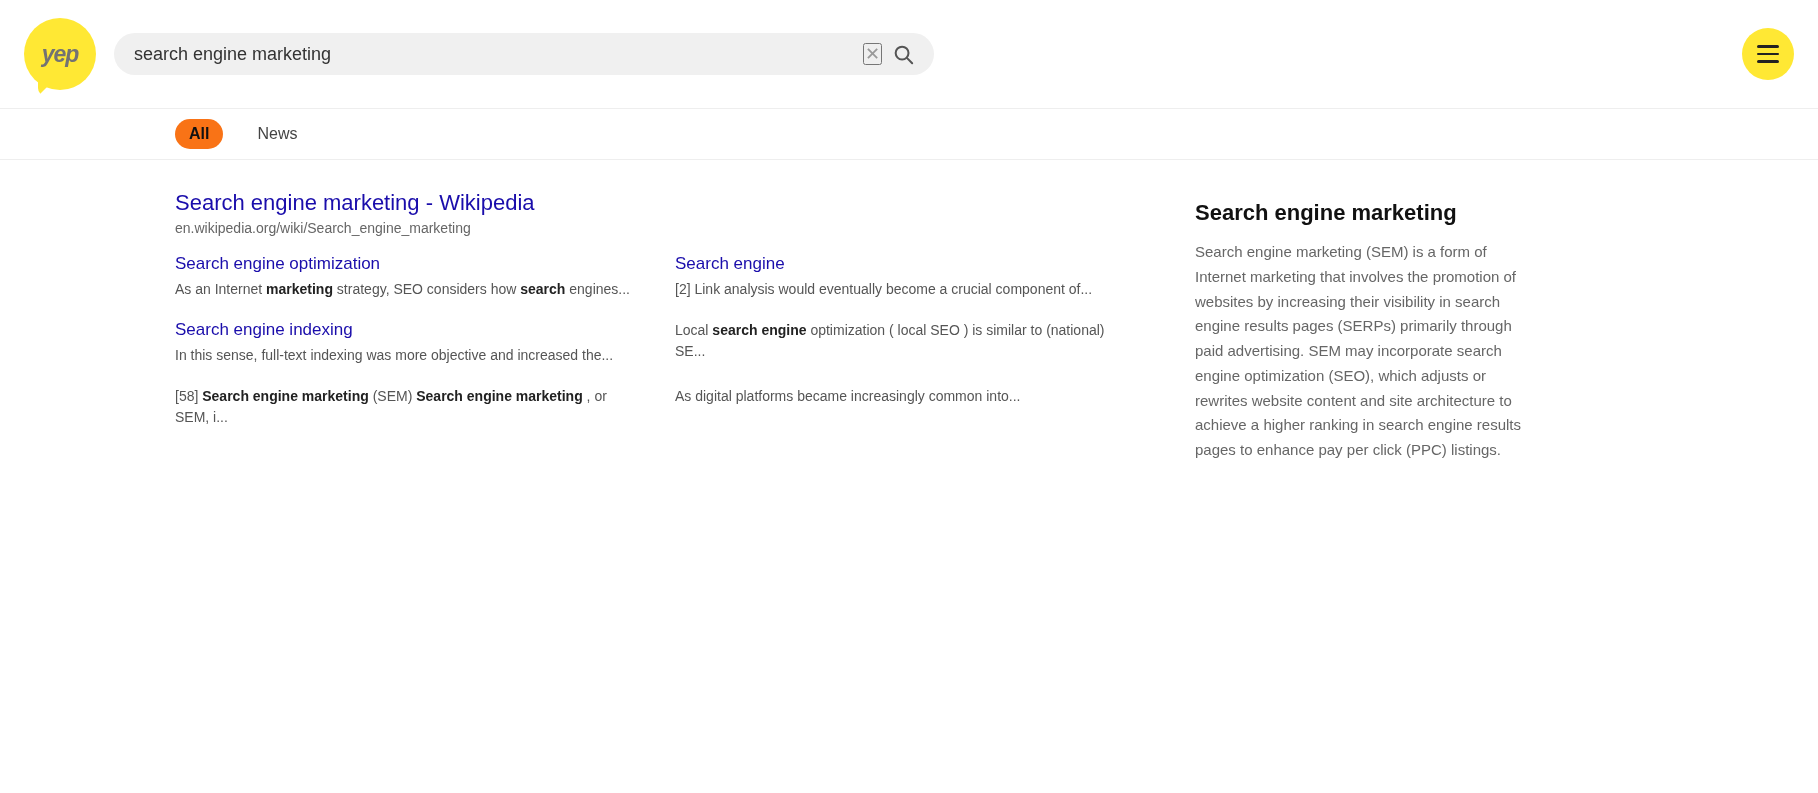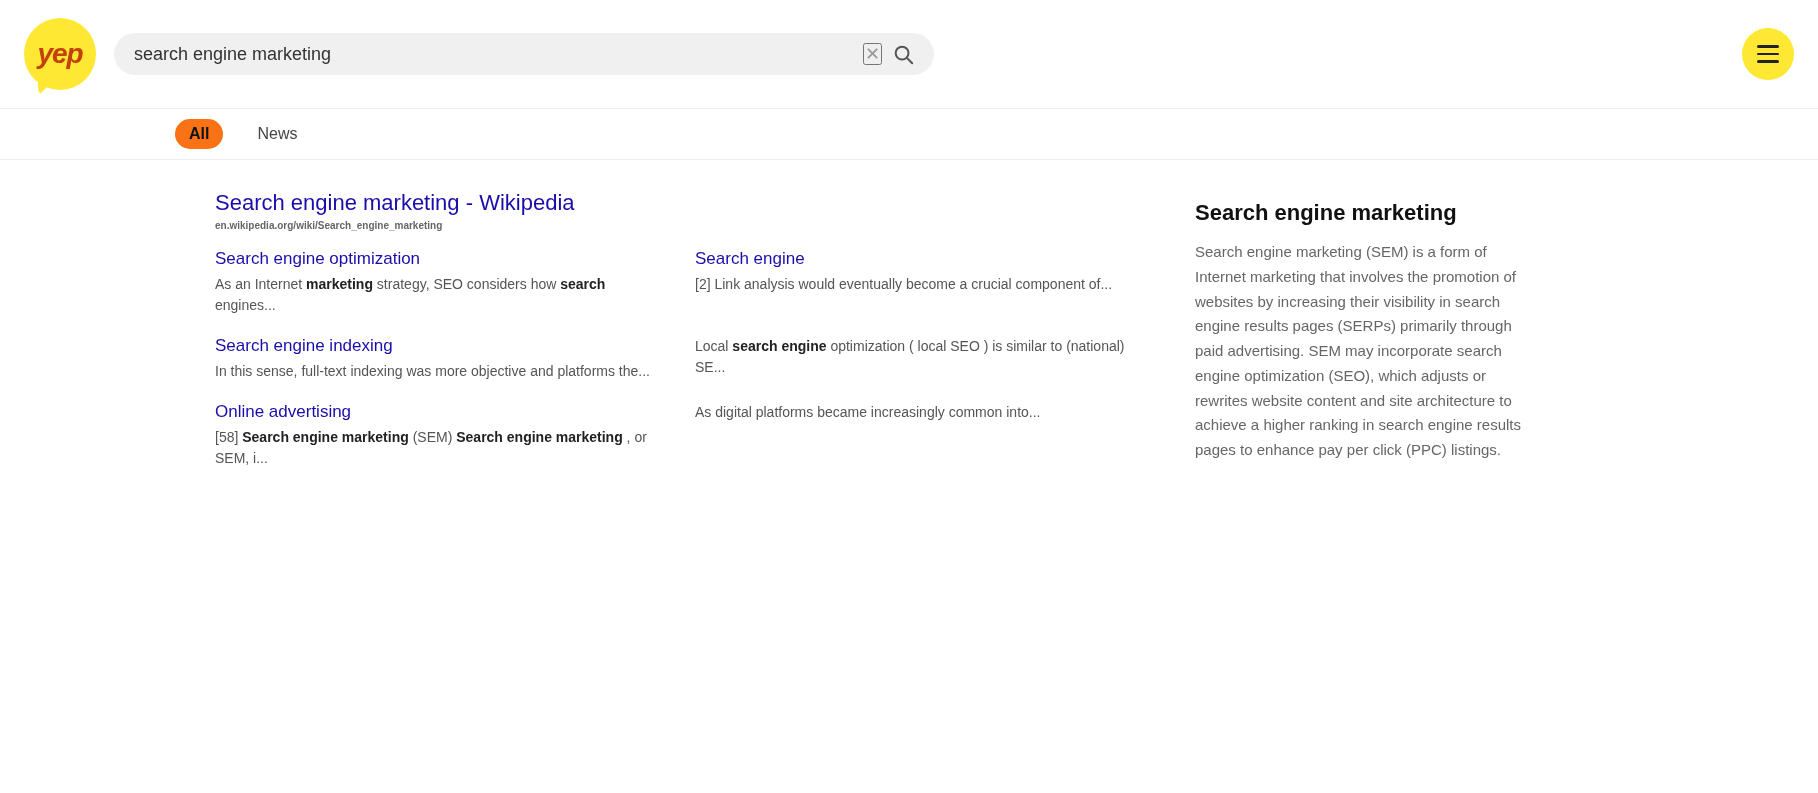--- a/index.html
+++ b/index.html
@@ -36,23 +36,23 @@
       position: absolute;
       bottom: -6px;
       left: 14px;
       width: 14px;
       height: 14px;
       background: #FFE834;
       border-radius: 0 0 0 8px;
       clip-path: polygon(0 0, 100% 0, 0 100%);
     }
     .logo-text {
-      font-size: 28px;
+      font-size: 23px;
       font-weight: 900;
-      color: #c2410c;
+      color: #737373;
       font-style: italic;
       letter-spacing: -1px;
     }
 
     .search-bar {
       flex: 1;
       max-width: 820px;
       display: flex;
       align-items: center;
       background: #f0f0f0;
@@ -139,34 +139,32 @@
     }
 
     .results-col {
       flex: 1;
       max-width: 960px;
     }
 
     
     .primary-result {
       margin-bottom: 28px;
-      margin-left: 40px;
     }
     .result-title {
       font-size: 22px;
       color: #1a0dab;
       text-decoration: none;
       font-weight: 400;
       cursor: pointer;
     }
     .result-url {
-      font-size: 10px;
+      font-size: 14px;
       color: #666;
       margin: 4px 0 8px;
-      font-weight: bold;
     }
     .result-snippet {
       font-size: 15px;
       color: #444;
       line-height: 1.55;
     }
     .result-snippet strong { font-weight: 700; color: #222; }
 
     
     .sub-results {
@@ -261,31 +259,30 @@
           </div>
         </div>
 
         <div class="sub-result">
           <div class="sub-result-title">Search engine</div>
           <div class="sub-result-snippet">[2] Link analysis would eventually become a crucial component of...</div>
         </div>
 
         <div class="sub-result">
           <div class="sub-result-title">Search engine indexing</div>
-          <div class="sub-result-snippet">In this sense, full-text indexing was more objective and platforms the...</div>
+          <div class="sub-result-snippet">In this sense, full-text indexing was more objective and increased the...</div>
         </div>
 
         <div class="sub-result">
           <div class="sub-result-snippet">
             Local <strong>search engine</strong> optimization ( local SEO ) is similar to (national) SE...
           </div>
         </div>
 
         <div class="sub-result">
-          <div class="sub-result-title">Online advertising</div>
           <div class="sub-result-snippet">
             [58] <strong>Search engine marketing</strong> (SEM) <strong>Search engine marketing</strong> , or SEM, i...
           </div>
         </div>
 
         <div class="sub-result">
           <div class="sub-result-snippet">As digital platforms became increasingly common into...</div>
         </div>
 
       </div>

